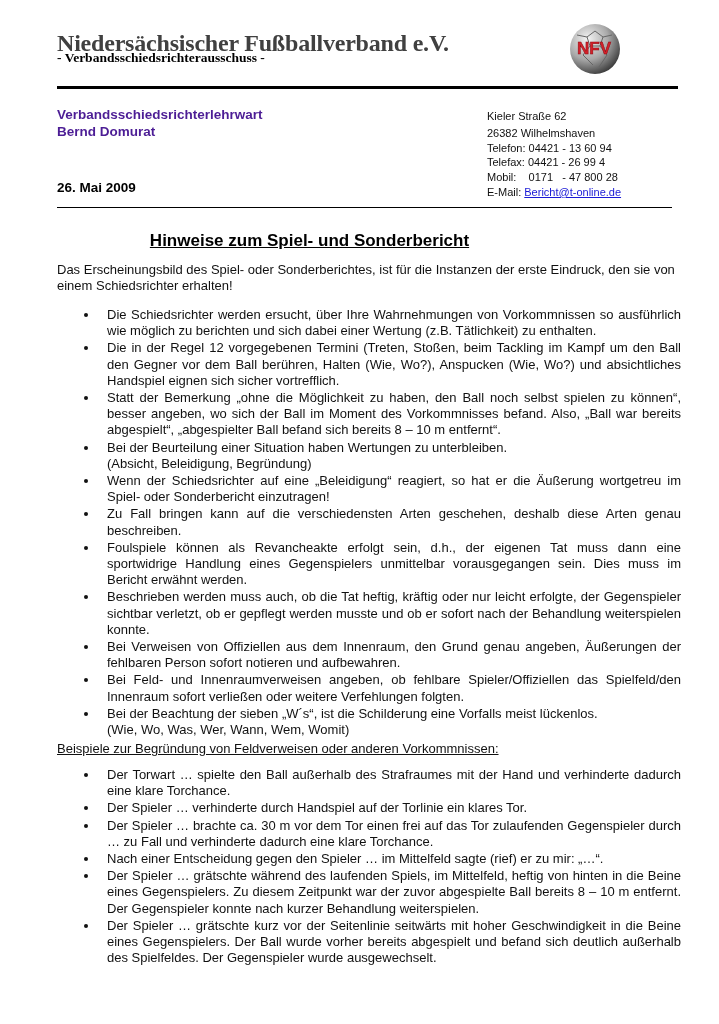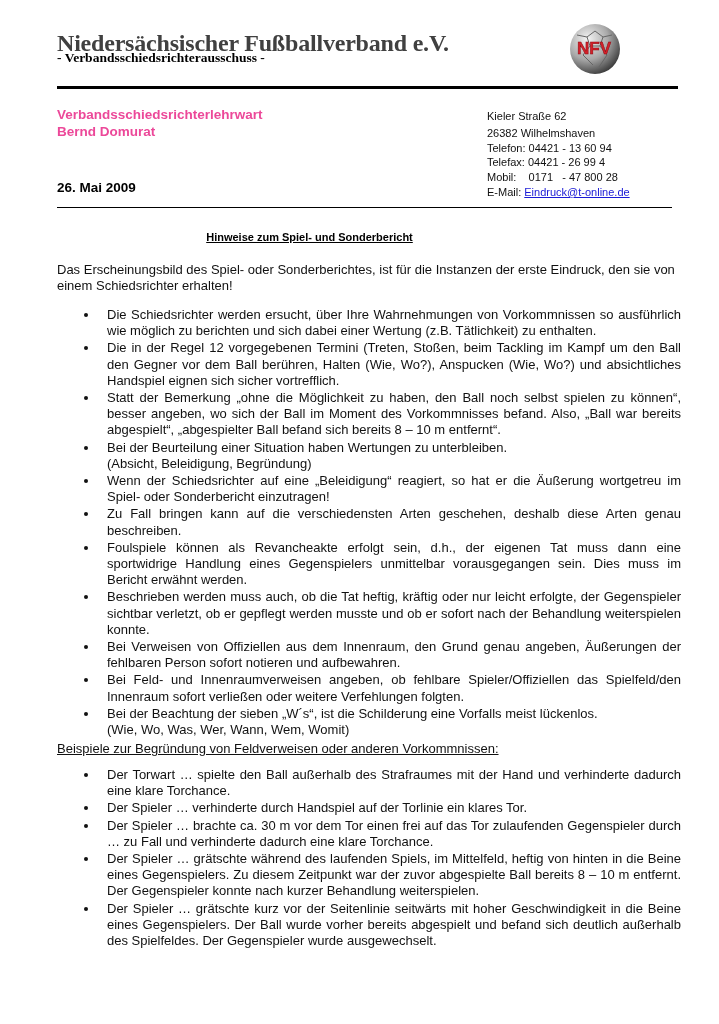--- a/index.html
+++ b/index.html
@@ -16,35 +16,35 @@
     font-family: "Liberation Serif", serif; font-weight: bold;
     font-size: 13.5px; color: #000;
   }
   .logo {
     position: absolute; left: 565px; top: 21px; width: 56px; height: 56px;
   }
   .rule-thick {
     position: absolute; left: 57px; top: 86px; width: 621px; height: 3px; background: #000;
   }
 
-  .sender { position: absolute; left: 57px; top: 106px; font-weight: bold; font-size: 13.5px; line-height: 17px; color: #ec4899; }
+  .sender { position: absolute; left: 57px; top: 106px; font-weight: bold; font-size: 13.5px; line-height: 17px; color: #4c1d95; }
   .date { position: absolute; left: 57px; top: 180px; font-weight: bold; font-size: 13.5px; color: #000; }
 
   .address { position: absolute; left: 487px; top: 109px; font-size: 11px; line-height: 14.8px; color: #111; }
   .address .row { white-space: pre; }
   .address .row.first { margin-bottom: 2px; }
   .address a { color: #1a1ad6; text-decoration: underline; }
 
   .rule-thin {
     position: absolute; left: 57px; top: 207px; width: 615px; height: 1px; background: #000;
   }
 
   .doc-title {
     position: absolute; left: 0; width: 607px; top: 231px; text-align: center;
-    font-weight: bold; font-size: 11px; text-decoration: underline; color: #000;
+    font-weight: bold; font-size: 17px; text-decoration: underline; color: #000;
   }
   .doc-title span { margin-left: 12px; }
 
   .intro {
     position: absolute; left: 57px; top: 262px; width: 624px;
     font-size: 13px; line-height: 16.2px; color: #111;
   }
 
   ul.bullets { position: absolute; left: 60px; width: 621px; list-style: none; font-size: 13px; line-height: 16.2px; color: #111; }
   ul.bullets li { position: relative; padding-left: 47px; text-align: justify; text-align-last: left; margin-bottom: 1px; }
@@ -88,21 +88,21 @@
   <div>Bernd Domurat</div>
 </div>
 <div class="date">26. Mai 2009</div>
 
 <div class="address">
   <div class="row first">Kieler Straße 62</div>
   <div class="row">26382 Wilhelmshaven</div>
   <div class="row">Telefon: 04421 - 13 60 94</div>
   <div class="row">Telefax: 04421 - 26 99 4</div>
   <div class="row">Mobil:    0171   - 47 800 28</div>
-  <div class="row"><span>E-Mail: </span><a href="#">Eindruck@t-online.de</a></div>
+  <div class="row"><span>E-Mail: </span><a href="#">Bericht@t-online.de</a></div>
 </div>
 
 <div class="rule-thin"></div>
 
 <div class="doc-title"><span>Hinweise zum Spiel- und Sonderbericht</span></div>
 
 <div class="intro">Das Erscheinungsbild des Spiel- oder Sonderberichtes, ist für die Instanzen der erste Eindruck, den sie von einem Schiedsrichter erhalten!</div>
 
 <ul class="bullets" id="list1">
     <li><span class="dot"></span><span style="white-space: pre-line;">Die Schiedsrichter werden ersucht, über Ihre Wahrnehmungen von Vorkommnissen so ausführlich wie möglich zu berichten und sich dabei einer Wertung (z.B. Tätlichkeit) zu enthalten.</span></li>
@@ -119,15 +119,16 @@
     <li><span class="dot"></span><span style="white-space: pre-line;">Bei der Beachtung der sieben „W´s“, ist die Schilderung eine Vorfalls meist lückenlos.
 (Wie, Wo, Was, Wer, Wann, Wem, Womit)</span></li>
   </ul>
 
 <div class="section-heading">Beispiele zur Begründung von Feldverweisen oder anderen Vorkommnissen:</div>
 
 <ul class="bullets" id="list2">
     <li><span class="dot"></span><span style="white-space: pre-line;">Der Torwart … spielte den Ball außerhalb des Strafraumes mit der Hand und verhinderte dadurch eine klare Torchance.</span></li>
     <li><span class="dot"></span><span style="white-space: pre-line;">Der Spieler … verhinderte durch Handspiel auf der Torlinie ein klares Tor.</span></li>
     <li><span class="dot"></span><span style="white-space: pre-line;">Der Spieler … brachte ca. 30 m vor dem Tor einen frei auf das Tor zulaufenden Gegenspieler durch … zu Fall und verhinderte dadurch eine klare Torchance.</span></li>
+    <li><span class="dot"></span><span style="white-space: pre-line;">Nach einer Entscheidung gegen den Spieler … im Mittelfeld sagte (rief) er zu mir: „…“.</span></li>
     <li><span class="dot"></span><span style="white-space: pre-line;">Der Spieler … grätschte während des laufenden Spiels, im Mittelfeld, heftig von hinten in die Beine eines Gegenspielers. Zu diesem Zeitpunkt war der zuvor abgespielte Ball bereits 8 – 10 m entfernt. Der Gegenspieler konnte nach kurzer Behandlung weiterspielen.</span></li>
     <li><span class="dot"></span><span style="white-space: pre-line;">Der Spieler … grätschte kurz vor der Seitenlinie seitwärts mit hoher Geschwindigkeit in die Beine eines Gegenspielers. Der Ball wurde vorher bereits abgespielt und befand sich deutlich außerhalb des Spielfeldes. Der Gegenspieler wurde ausgewechselt.</span></li>
   </ul>
 
 </body></html>

